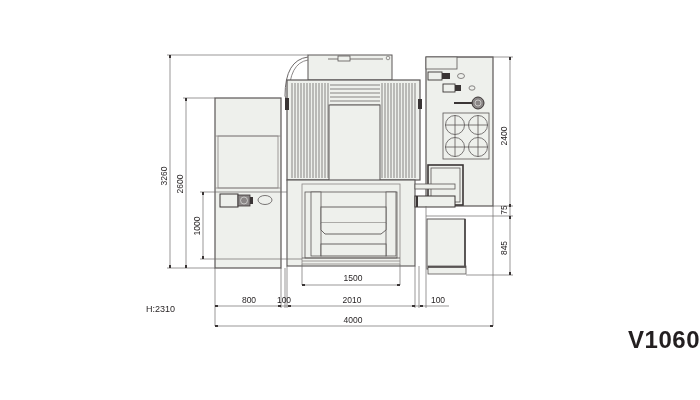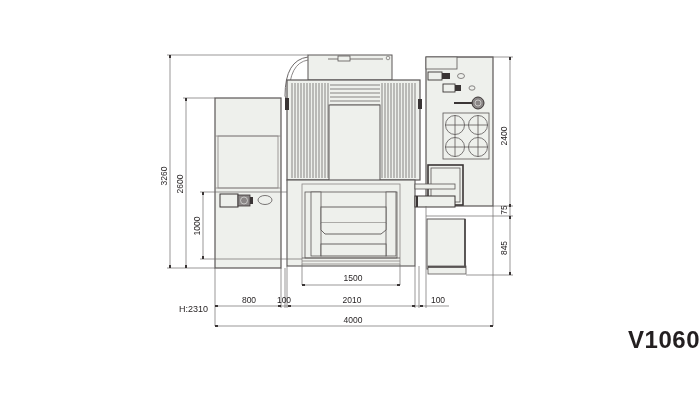--- a/index.html
+++ b/index.html
@@ -1,20 +1,20 @@
 <!DOCTYPE html>
 <html><head>
 <meta charset="utf-8">
 <style>
   html, body { margin: 0; padding: 0; background: #ffffff; }
   body { width: 700px; height: 400px; position: relative; overflow: hidden; font-family: "Liberation Sans", sans-serif; }
   #stage { position: absolute; left: 0; top: 8px; width: 700px; height: 400px; }
   .dim { font-family: "Liberation Sans", sans-serif; font-size: 8.5px; fill: #231f20; }
   .title { position: absolute; left: 0; width: 700px; top: 326px; text-align: right; font-family: "Liberation Sans", sans-serif; font-weight: bold; font-size: 24px; color: #231f20; letter-spacing: 0.5px; }
-  .htext { position: absolute; left: 179px; top: 304px; font-family: "Liberation Sans", sans-serif; font-size: 9px; color: #231f20; }
+  .htext { position: absolute; left: 146px; top: 304px; font-family: "Liberation Sans", sans-serif; font-size: 9px; color: #231f20; }
 </style>
 </head>
 <body>
 
 <div id="stage">
 <svg width="700" height="400" viewBox="0 0 700 400" xmlns="http://www.w3.org/2000/svg">
 
   <g>
     <rect x="215" y="90" width="66" height="170" fill="#eef0ec" stroke="#5a5656" stroke-width="1.2"></rect>
     <rect x="218" y="128" width="60" height="52" fill="#eef0ec" stroke="#8a8686" stroke-width="0.8"></rect>

